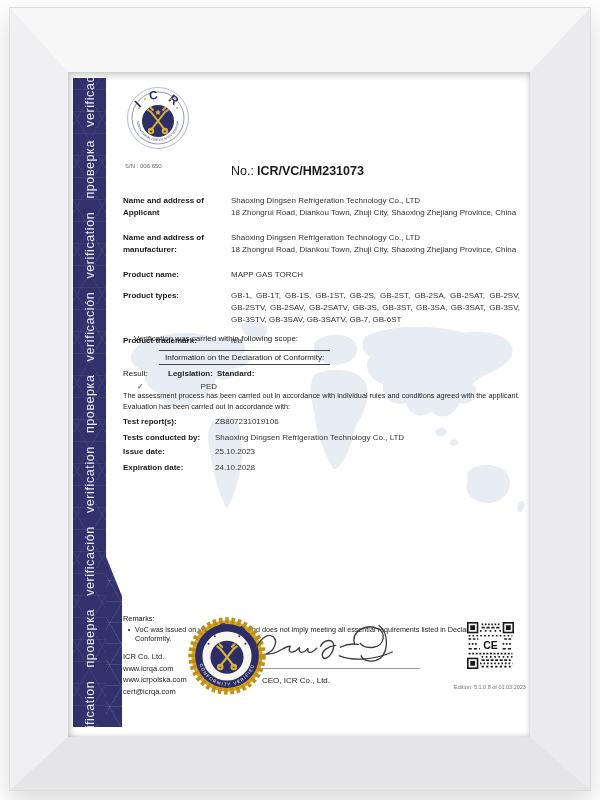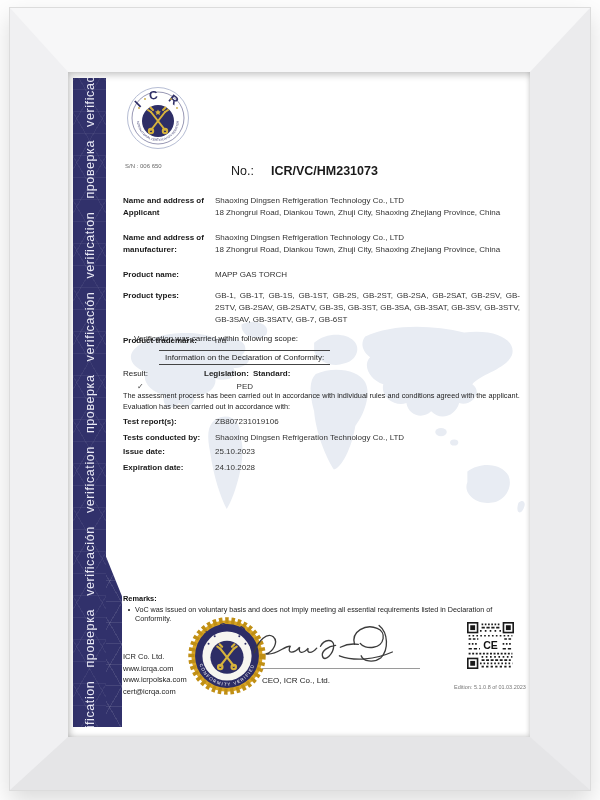--- a/index.html
+++ b/index.html
@@ -34,45 +34,45 @@
     color:#e9e9f5;font-size:12.5px;letter-spacing:.6px;word-spacing:9px;}
   
   .map{position:absolute;left:50px;top:248px;width:412px;height:218px;z-index:0;}
   
   .serial{position:absolute;left:57px;top:91px;font-size:6px;color:#666;z-index:3;}
   .logo{position:absolute;left:58px;top:14px;width:64px;height:64px;z-index:3;}
   .title{position:absolute;left:132px;top:22px;width:320px;z-index:3;
     font-variant:small-caps;font-size:25px;letter-spacing:.5px;color:var(--c-title_navy,#3b3b79);
     border-bottom:1.5px solid var(--c-title_navy,#3b3b79);padding-bottom:7px;}
   .certno{position:absolute;left:163px;top:92px;font-size:12.5px;color:#1a1a1a;z-index:3;}
-  .certno b{margin-left:17px;text-align:right;}
+  .certno b{margin-left:3px;text-align:right;}
   .fields{position:absolute;left:55px;top:123px;right:10px;z-index:3;}
-  .frow{display:flex;margin-bottom:9px;}
+  .frow{display:flex;margin-bottom:9px;gap:16px;}
   .flabel{width:92px;flex:0 0 92px;font-weight:bold;font-size:8px;color:#1a1a1a;white-space:pre-line;line-height:1.45;}
   .fval{flex:1;font-size:8px;color:#333;white-space:pre-line;line-height:1.5;}
   .fval.just{text-align:justify;}
   .mb-lg{margin-bottom:13px;}
   .scope-intro{position:absolute;left:55px;top:262px;font-size:8px;color:#222;z-index:3;padding-left:11px;}
   .doc-table{position:absolute;left:55px;top:278px;right:10px;z-index:3;font-size:8px;color:#222;}
   .tbl-title{margin-left:36px;display:inline-block;border-top:1px solid #444;border-bottom:1px solid #444;
     padding:2px 6px 2px 6px;}
   .trow{display:flex;margin-top:4px;}
   .tc1{flex:0 0 45px;}
-  .tc2{flex:0 0 49px;font-weight:bold;margin-left:36px;}
+  .tc2{flex:0 0 49px;font-weight:bold;}
   .tc3{flex:1;font-weight:bold;}
   .trow.data .tc2,.trow.data .tc3{font-weight:normal;color:#333;text-align:right;}
   .trow.data .tc1{padding-left:14px;box-sizing:border-box;color:#444;}
   .assessment{position:absolute;left:55px;top:319px;right:4px;font-size:7.3px;line-height:1.5;
     color:#222;white-space:pre-line;z-index:3;}
   .reports{position:absolute;left:55px;top:344px;right:10px;z-index:3;}
   .rrow{display:flex;margin-bottom:4px;}
   .rrow .flabel{line-height:1.5;}
   .dates{position:absolute;left:55px;top:374px;right:10px;z-index:3;}
   .remarks{position:absolute;left:55px;top:522px;right:6px;z-index:3;}
-  .remarks-title{font-size:7.4px;font-weight:bold;color:#111;}
+  .remarks-title{font-size:7.4px;font-weight:normal;color:#111;margin-top:20px;}
   .remarks-line{font-size:7.2px;color:#222;margin-top:2px;display:flex;}
   .remarks-line .bullet{width:12px;text-align:center;flex:0 0 12px;}
   .footer-co{position:absolute;left:55px;top:579px;font-size:7.5px;color:#222;line-height:1.55;z-index:3;}
   .badge{position:absolute;left:116px;top:541px;width:86px;height:86px;z-index:3;}
   .sig{position:absolute;left:176px;top:545px;width:170px;height:52px;z-index:3;}
   .sigline{position:absolute;left:194px;top:596px;width:158px;border-top:1.2px solid #9a9a9a;z-index:3;}
   .sigline .ceo{font-size:8px;color:#222;margin-top:3px;display:inline-block;}
   .qr{position:absolute;left:399px;top:550px;width:47px;height:47px;z-index:3;}
   .edition{position:absolute;left:362px;top:612px;width:120px;text-align:center;font-size:5.5px;color:#777;z-index:3;}
 </style>

